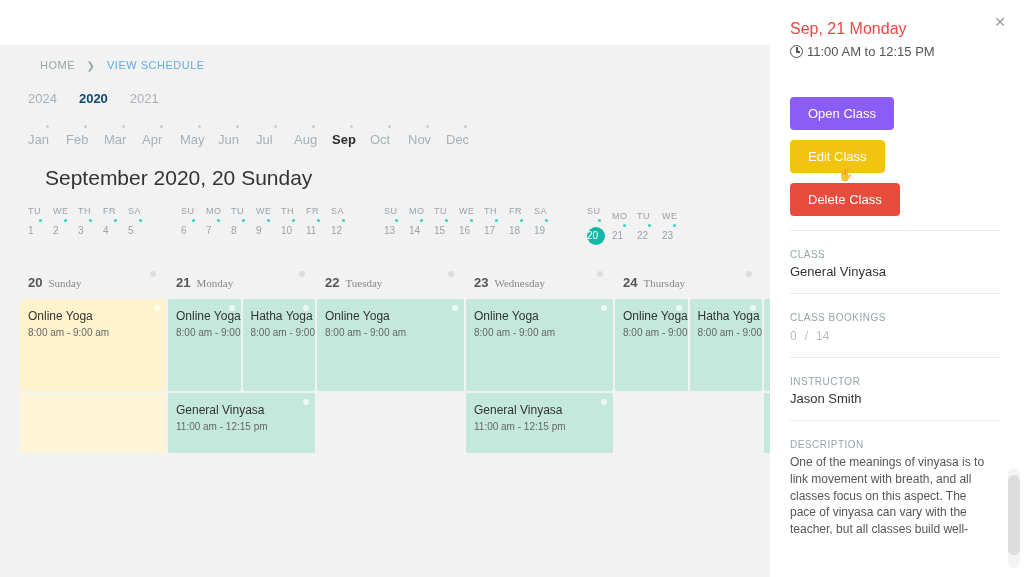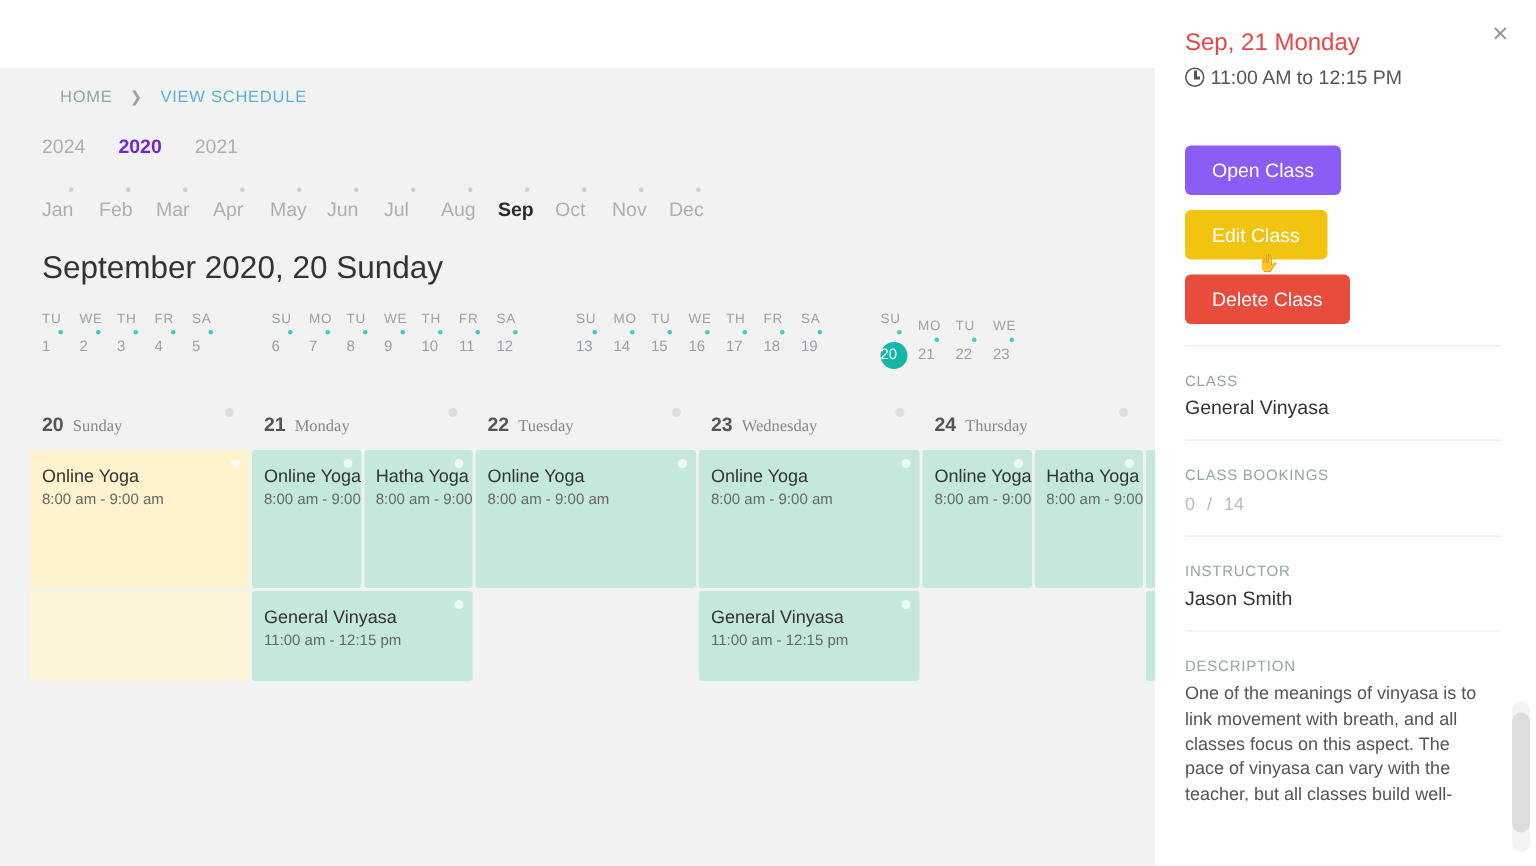--- a/index.html
+++ b/index.html
@@ -8,28 +8,28 @@
 .main-area { width: 770px; height: 577px; background: #f2f2f2; }
 .main-area::before { content: ''; display: block; height: 45px; background: #fff; }
 
 .breadcrumb-bar { padding: 14px 40px; font-size: 11px; letter-spacing: .5px; }
 .breadcrumb-bar .home { color: #95a5a6; }
 .breadcrumb-bar .sep { color: #95a5a6; margin: 0 8px; font-size: 10px; }
 .breadcrumb-bar .current { color: #5dade2; }
 
 .years { padding: 4px 28px 0; }
 .years span { display: inline-block; margin-right: 22px; font-size: 13px; color: #aab0b5; }
-.years span.active { color: #6d28d9; font-weight: 700; }
+.years span.active { color: #0c4a6e; font-weight: 700; }
 
 .months { padding: 18px 28px 0; }
 .month-cell { display: inline-block; width: 38px; text-align: left; font-size: 13px; color: #aab0b5; position: relative; }
 .month-cell .dot { display: block; width: 3px; height: 3px; background: #ccc; border-radius: 50%; margin: 0 auto 4px; }
 .month-cell.active { color: #2c2c2c; font-weight: 600; }
 
-.title { padding: 18px 28px 10px; font-size: 21px; color: #333; font-weight: 400; }
+.title { padding: 18px 45px 10px; font-size: 21px; color: #333; font-weight: 400; }
 
 .weeks { padding: 6px 28px 0; white-space: nowrap; overflow: hidden; }
 .week-group { display: inline-block; margin-right: 28px; vertical-align: top; }
 .day-mini { display: inline-block; width: 25px; text-align: left; }
 .day-mini .dow { font-size: 9px; color: #9aa2a8; letter-spacing: .5px; }
 .day-mini .dot2 { display: block; width: 3px; height: 3px; background: #2dd4bf; border-radius: 50%; margin: 3px auto; }
 .day-mini .num { font-size: 10px; color: #9aa2a8; }
 .day-mini.today .num { background: #14b8a6; color: #fff; border-radius: 50%; width: 18px; height: 18px; line-height: 18px; display: inline-block; }
 
 .schedule-row { padding: 16px 20px 0; white-space: nowrap; overflow: hidden; }

